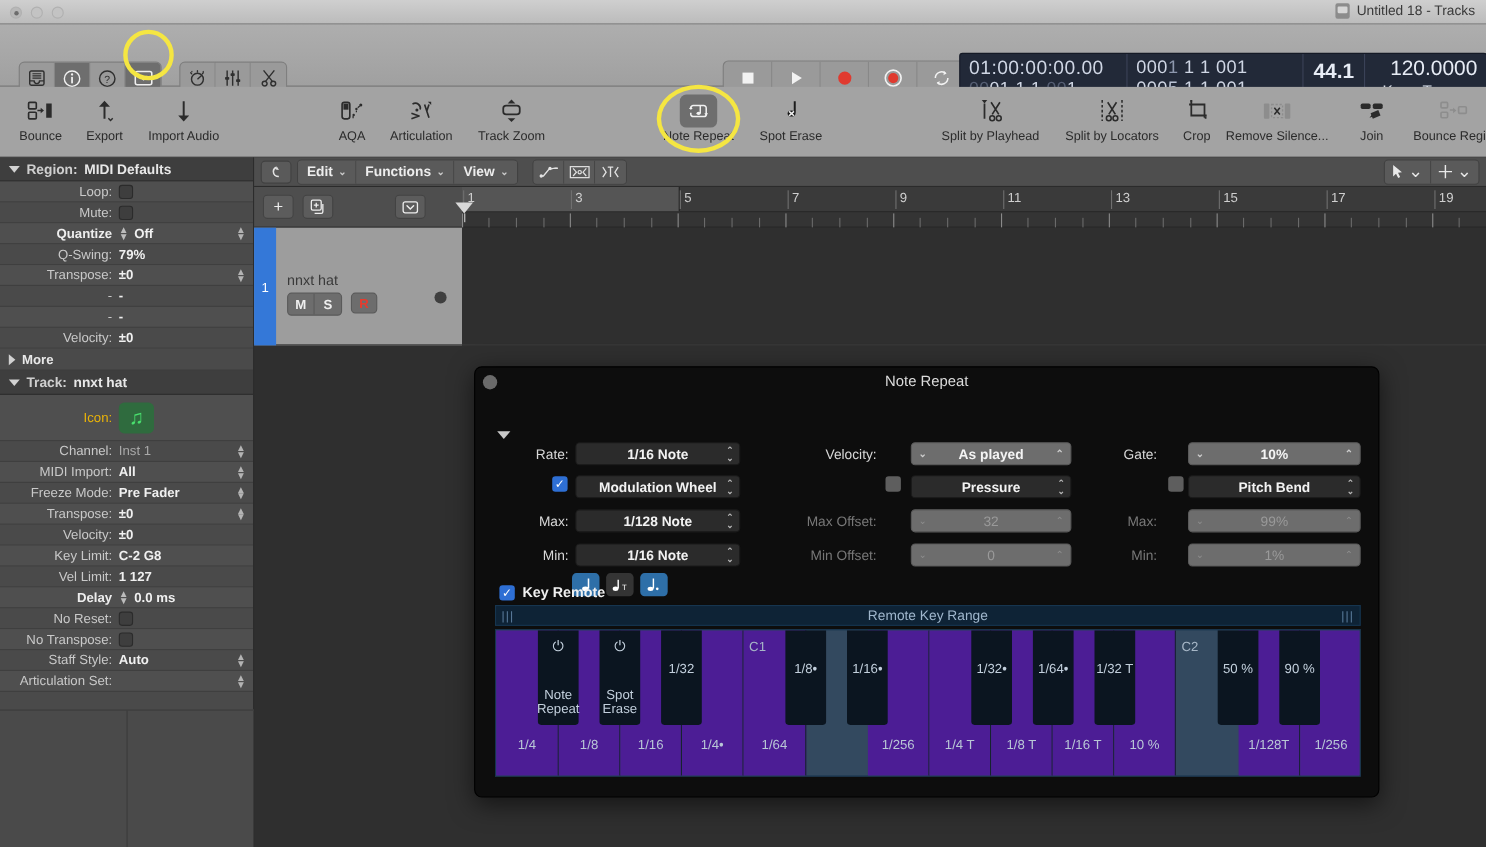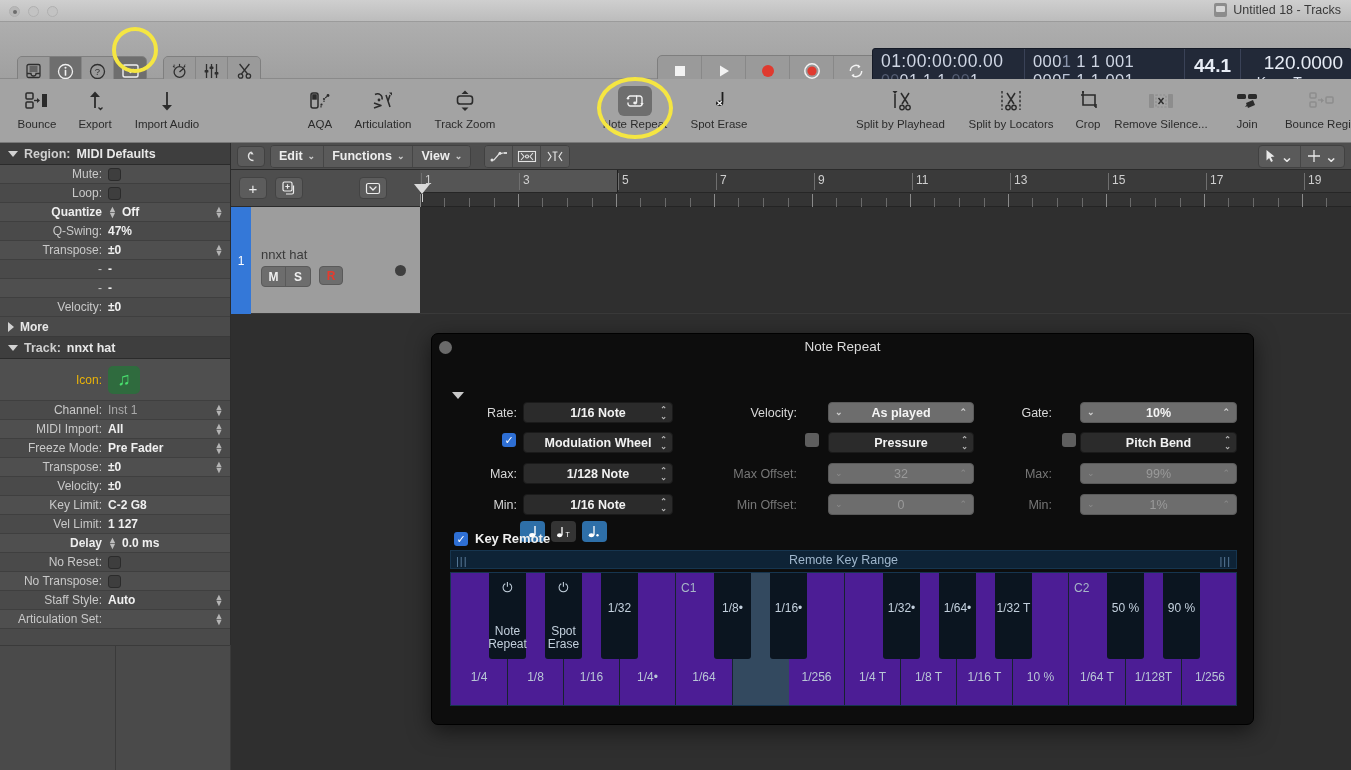--- a/index.html
+++ b/index.html
@@ -498,36 +498,36 @@
 
   <div class="inspector">
 
     <div class="ihead">
       <span class="tri"></span>
       <span class="k">Region:</span>
       <span>MIDI Defaults</span>
     </div>
 
     <div class="irow">
+      <span class="lab">Loop:</span>
+      <span class="chk"></span>
+    </div>
+    <div class="irow">
       <span class="lab">Mute:</span>
-      <span class="chk"></span>
-    </div>
-    <div class="irow">
-      <span class="lab">Loop:</span>
       <span class="chk"></span>
     </div>
     <div class="irow">
       <span class="lab b">Quantize</span>
       <span class="stepv">▲<br>▼</span>
       <span class="val" style="padding-left:5px">Off</span>
       <span class="arrR">▲<br>▼</span>
     </div>
     <div class="irow">
       <span class="lab">Q-Swing:</span>
-      <span class="val">47%</span>
+      <span class="val">79%</span>
     </div>
     <div class="irow">
       <span class="lab">Transpose:</span>
       <span class="val">±0</span>
       <span class="arrR">▲<br>▼</span>
     </div>
     <div class="irow">
       <span class="lab">-</span>
       <span class="val">-</span>
     </div>
@@ -916,23 +916,20 @@
         </div>
       <div class="wkey" style="left:450px;width:56px">
           <span>1/8 T</span>
         </div>
       <div class="wkey" style="left:506px;width:56px">
           <span>1/16 T</span>
         </div>
       <div class="wkey" style="left:562px;width:56px">
           <span>10 %</span>
         </div>
-      <div class="wkey" style="left:618px;width:57px">
-          <span>1/64 T</span>
-        </div>
       <div class="wkey" style="left:675px;width:56px">
           <span>1/128T</span>
         </div>
       <div class="wkey" style="left:731px;width:56px;border-right:none">
           <span>1/256</span>
         </div>
 
       <div class="octlab" style="left:230px;top:8px">C1</div>
       <div class="octlab" style="left:623px;top:8px">C2</div>
 

